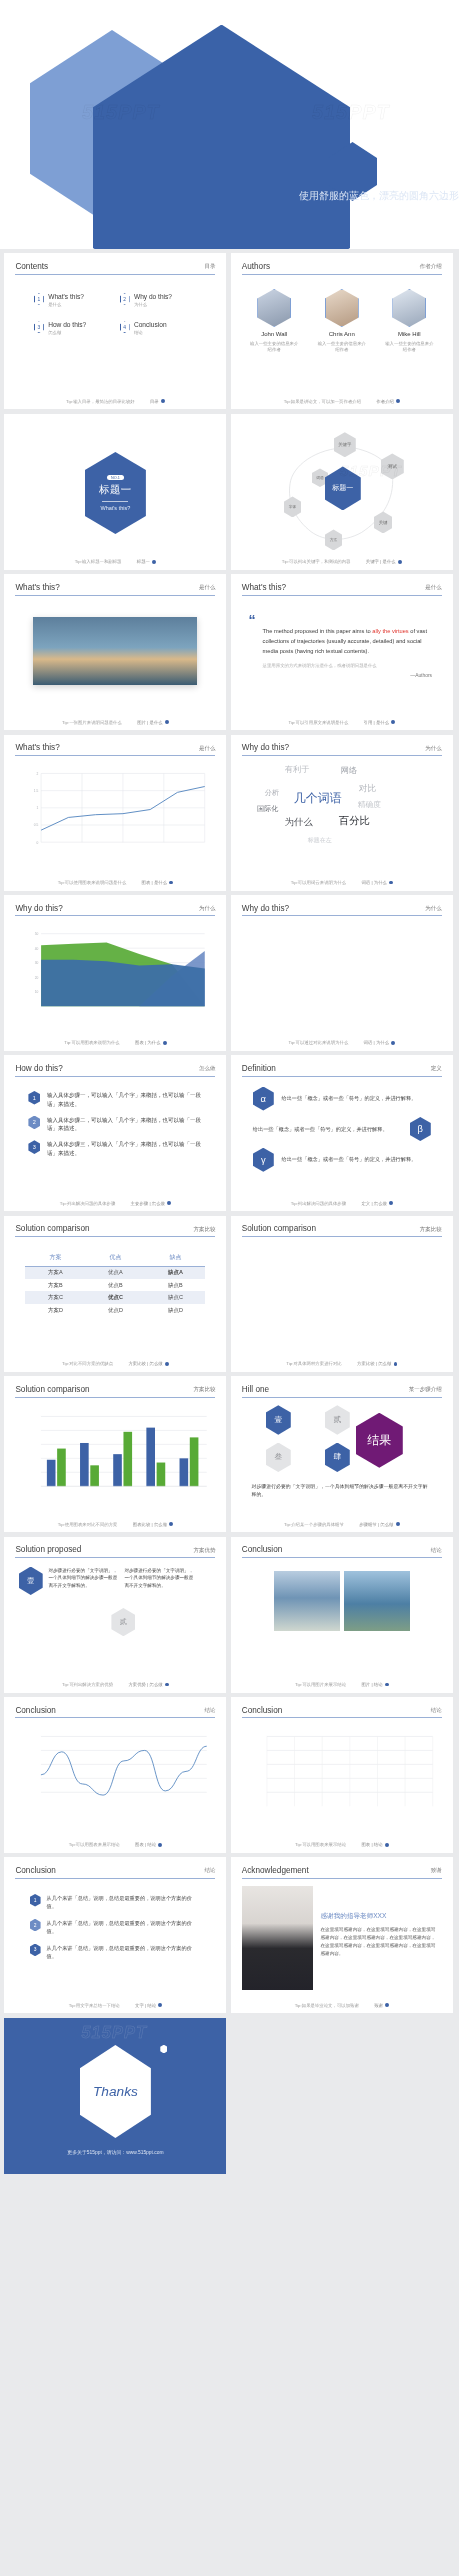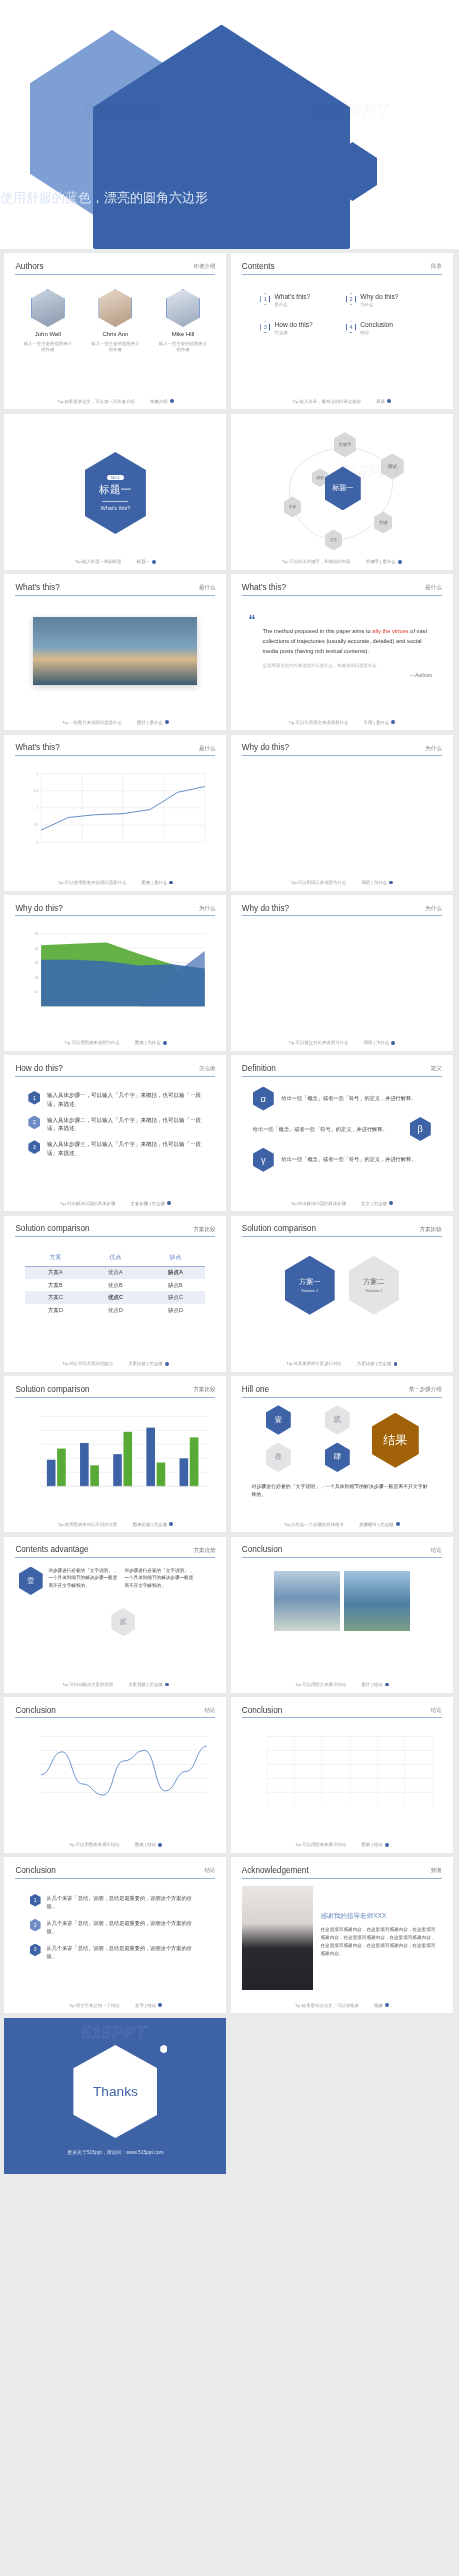--- a/index.html
+++ b/index.html
@@ -26,22 +26,22 @@
   }
   .cover-hex-sm{
     width:49px;height:59px;left:328px;top:142px;background:#3a62a8;border-radius:7.7px;
     clip-path: polygon(50% 0%, 100% 27%, 100% 73%, 50% 100%, 0% 73%, 0% 27%);
   }
   .cover-title{
     position:absolute; left:0; right:0; top:153px; text-align:center;
     color:#fff; font-size:18.6px; letter-spacing:0.5px; z-index:5;
   }
   .cover-sub{
-    position:absolute; left:0; right:0; top:189px; text-align:left;
-    color:#dce6f5; font-size:13px; z-index:5;
+    position:absolute; left:0; right:0; top:189px; text-align:right;
+    color:#dce6f5; font-size:10px; z-index:5;
   }
   .wm {
     position:absolute; color:rgba(0,0,0,0.045); font-size:19.7px; font-weight:bold;
     font-style:italic; letter-spacing:1.1px; pointer-events:none;
     -webkit-text-stroke:0.5px rgba(0,0,0,0.07); color:transparent;
   }
 
   
   .grid { display:flex; flex-wrap:wrap; gap:4.4px; padding:4.4px 4.4px 0 4.4px; }
   .slide {
@@ -169,23 +169,23 @@
   .cl .n.l{ background:#6d8cc4;}
   .cl p{ font-size:5.2px;line-height:1.6;color:#3c3c3c;}
 
   
   .ack{ display:flex;gap:7.7px;padding-top:7.7px;height:109px;}
   .person{ width:71px;height:104px;background:linear-gradient(180deg,#e8e5e2 0%,#d8d4d0 36%,#2a2a2e 60%,#23232a 100%);}
   .acktitle{ color:#6d8cc4;font-size:6.6px;margin-bottom:4.4px;margin-top:26px;}
   .acktext{ font-size:4.6px;line-height:1.75;color:#4a4a4a;}
 
   
-  .thanks-hex{ width:84px;height:93px;background:#fff;margin:18.6px auto 0;
+  .thanks-hex{ width:71px;height:93px;background:#fff;margin:18.6px auto 0;
      clip-path: polygon(50% 0%, 100% 25%, 100% 75%, 50% 100%, 0% 75%, 0% 25%);
-     display:flex;align-items:center;justify-content:center;color:#3d62a6;font-size:13.7px;}
+     display:flex;align-items:center;justify-content:center;color:#3d62a6;font-size:13.7px;font-style:italic;}
   .thanks-dot{ width:7.1px;height:8.7px;background:#fff;position:absolute;right:59px;top:27px;
      clip-path: polygon(50% 0%, 100% 25%, 100% 75%, 50% 100%, 0% 75%, 0% 25%);}
   .thanks-foot{ position:absolute;left:0;right:0;bottom:18.6px;text-align:center;color:#dbe4f3;font-size:4.9px;}
 </style>
 </head>
 <body>
 
 <div class="page">
 
 <div class="cover">
@@ -194,53 +194,20 @@
   <div class="cover-hex-sm hexshape"></div>
   <div class="wm" style="left:82px;top:101px;">515PPT</div>
   <div class="wm" style="left:312px;top:101px;">515PPT</div>
   <div class="cover-sub">使用舒服的蓝色，漂亮的圆角六边形</div>
 </div>
 
 <div class="grid">
 
   <div class="slide">
     <div class="s-head">
-      <div class="s-title">Authors</div>
-      <div class="s-zh">作者介绍</div>
-    </div>
-    <div class="body">
-      <div class="authors">
-        <div class="author">
-          <div class="avatar hx"></div>
-          <div class="a-name">John Wall</div>
-          <div class="a-desc">输入一些主要的信息来介绍作者</div>
-        </div>
-        <div class="author">
-          <div class="avatar a2 hx"></div>
-          <div class="a-name">Chris Ann</div>
-          <div class="a-desc">输入一些主要的信息来介绍作者</div>
-        </div>
-        <div class="author">
-          <div class="avatar a3 hx"></div>
-          <div class="a-name">Mike Hill</div>
-          <div class="a-desc">输入一些主要的信息来介绍作者</div>
-        </div>
-      </div>
-    </div>
-    <div class="s-foot">
-      <span>Tip:如果是讲论文，可以加一页作者介绍</span>
-      <span class="tag">
-            <span>作者介绍</span>
-            <i class="dot"></i>
-          </span>
-    </div>
-  </div>
-
-  <div class="slide">
-    <div class="s-head">
       <div class="s-title">Contents</div>
       <div class="s-zh">目录</div>
     </div>
     <div class="body">
       <div class="contents">
         <div class="citem">
           <div class="cnum hx">1</div>
           <div>
                 <div class="clabel">What's this?</div>
           <div class="czh">是什么</div>
@@ -266,20 +233,53 @@
                 <div class="clabel">Conclusion</div>
           <div class="czh">结论</div>
               </div>
         </div>
       </div>
     </div>
     <div class="s-foot">
       <span>Tip:输入目录，最简洁的目录比较好</span>
       <span class="tag">
             <span>目录</span>
+            <i class="dot"></i>
+          </span>
+    </div>
+  </div>
+
+  <div class="slide">
+    <div class="s-head">
+      <div class="s-title">Authors</div>
+      <div class="s-zh">作者介绍</div>
+    </div>
+    <div class="body">
+      <div class="authors">
+        <div class="author">
+          <div class="avatar hx"></div>
+          <div class="a-name">John Wall</div>
+          <div class="a-desc">输入一些主要的信息来介绍作者</div>
+        </div>
+        <div class="author">
+          <div class="avatar a2 hx"></div>
+          <div class="a-name">Chris Ann</div>
+          <div class="a-desc">输入一些主要的信息来介绍作者</div>
+        </div>
+        <div class="author">
+          <div class="avatar a3 hx"></div>
+          <div class="a-name">Mike Hill</div>
+          <div class="a-desc">输入一些主要的信息来介绍作者</div>
+        </div>
+      </div>
+    </div>
+    <div class="s-foot">
+      <span>Tip:如果是讲论文，可以加一页作者介绍</span>
+      <span class="tag">
+            <span>作者介绍</span>
             <i class="dot"></i>
           </span>
     </div>
   </div>
 
   <div class="slide">
     <div class="divider-wrap">
       <div class="big-hex">
         <div class="badge">NO.1</div>
         <div class="t">标题一</div>
@@ -392,20 +392,34 @@
             <i class="dot"></i>
           </span>
     </div>
   </div>
 
 
   <div class="slide">
     <div class="s-head">
       <div class="s-title">Why do this?</div>
       <div class="s-zh">为什么</div>
+    </div>
+    <div class="body">
+      <div class="cloud" id="wordcloud">
+            <span style="left: 43px; top: 7.7px; font-size: 8.2px; color: rgb(185, 188, 194);">有利于</span>
+            <span style="left: 99px; top: 8.7px; font-size: 8.2px; color: rgb(158, 162, 169);">网络</span>
+            <span style="left: 23px; top: 32px; font-size: 7.1px; color: rgb(168, 171, 178);">分析</span>
+            <span style="left: 52px; top: 34px; font-size: 12px; color: rgb(61, 98, 166);">几个词语</span>
+            <span style="left: 117px; top: 27px; font-size: 8.7px; color: rgb(179, 182, 188);">对比</span>
+            <span style="left: 116px; top: 44px; font-size: 7.7px; color: rgb(195, 198, 203);">精确度</span>
+            <span style="left: 15.3px; top: 48px; font-size: 7.1px; color: rgb(110, 113, 120);">国际化</span>
+            <span style="left: 43px; top: 60px; font-size: 9.3px; color: rgb(74, 77, 84);">为什么</span>
+            <span style="left: 97px; top: 58px; font-size: 10.4px; color: rgb(47, 50, 56);">百分比</span>
+            <span style="left: 66px; top: 80px; font-size: 6px; color: rgb(200, 203, 208);">标题在左</span>
+          </div>
     </div>
     <div class="s-foot">
       <span>Tip:可以用词云来说明为什么</span>
       <span class="tag">
             <span>词语 | 为什么</span>
             <i class="dot"></i>
           </span>
     </div>
   </div>
 
@@ -560,32 +574,20 @@
             <i class="dot"></i>
           </span>
     </div>
   </div>
 
   <div class="slide">
     <div class="s-head">
       <div class="s-title">Solution comparison</div>
       <div class="s-zh">方案比较</div>
     </div>
-    <div class="body">
-      <div class="twohex">
-        <div class="thex">
-          <div class="n1">方案一</div>
-          <div class="n2">Solution 1</div>
-        </div>
-        <div class="thex alt">
-          <div class="n1">方案二</div>
-          <div class="n2">Solution 2</div>
-        </div>
-      </div>
-    </div>
     <div class="s-foot">
       <span>Tip:对具体两种方案进行对比</span>
       <span class="tag">
             <span>方案比较 | 怎么做</span>
             <i class="dot"></i>
           </span>
     </div>
   </div>
 
   <div class="slide">
@@ -626,36 +628,36 @@
     <div class="s-head">
       <div class="s-title">Hill one</div>
       <div class="s-zh">某一步骤介绍</div>
     </div>
     <div class="body">
       <div class="steponehex">
         <div class="h" style="left:24px;top:7.7px;width:25px;height:29.5px;background:#3d62a6;">壹</div>
         <div class="h" style="left:83px;top:7.7px;width:25px;height:29.5px;background:#e3e4e6;color:#8b8d91;">贰</div>
         <div class="h" style="left:24px;top:45px;width:25px;height:29.5px;background:#e3e4e6;color:#8b8d91;">叁</div>
         <div class="h" style="left:83px;top:45px;width:25px;height:29.5px;background:#3d62a6;">肆</div>
-        <div class="h" style="left:130px;top:15.3px;width:47px;height:55px;background:#a16207;font-size:12px;text-align:center;">结果</div>
+        <div class="h" style="left:114px;top:15.3px;width:47px;height:55px;background:#701a75;font-size:12px;text-align:center;">结果</div>
       </div>
       <div style="font-size:4.9px;line-height:1.7;color:#3c3c3c;padding:3.3px 9.8px 0 9.8px;">对步骤进行必要的「文字说明」，一个具体到细节的解决步骤一般是离不开文字解释的。</div>
     </div>
     <div class="s-foot">
       <span>Tip:介绍某一个步骤的具体细节</span>
       <span class="tag">
             <span>步骤细节 | 怎么做</span>
             <i class="dot"></i>
           </span>
     </div>
   </div>
 
   <div class="slide">
     <div class="s-head">
-      <div class="s-title">Contents advantage</div>
+      <div class="s-title">Solution proposed</div>
       <div class="s-zh">方案优势</div>
     </div>
     <div class="body">
       <div class="adv">
         <div class="h" style="left:3.3px;top:8.7px;width:24px;height:28.4px;background:#3d62a6;color:#fff;font-size:7.1px;">壹</div>
         <div style="position:absolute;left:33px;top:8.7px;width:71px;font-size:4.6px;line-height:1.65;color:#3c3c3c;">对步骤进行必要的「文字说明」，一个具体到细节的解决步骤一般是离不开文字解释的。</div>
         <div style="position:absolute;left:109px;top:8.7px;width:71px;font-size:4.6px;line-height:1.65;color:#3c3c3c;">对步骤进行必要的「文字说明」，一个具体到细节的解决步骤一般是离不开文字解释的。</div>
         <div class="h" style="left:96px;top:50px;width:24px;height:28.4px;background:#e3e4e6;color:#8b8d91;font-size:7.1px;">贰</div>
       </div>
     </div>

